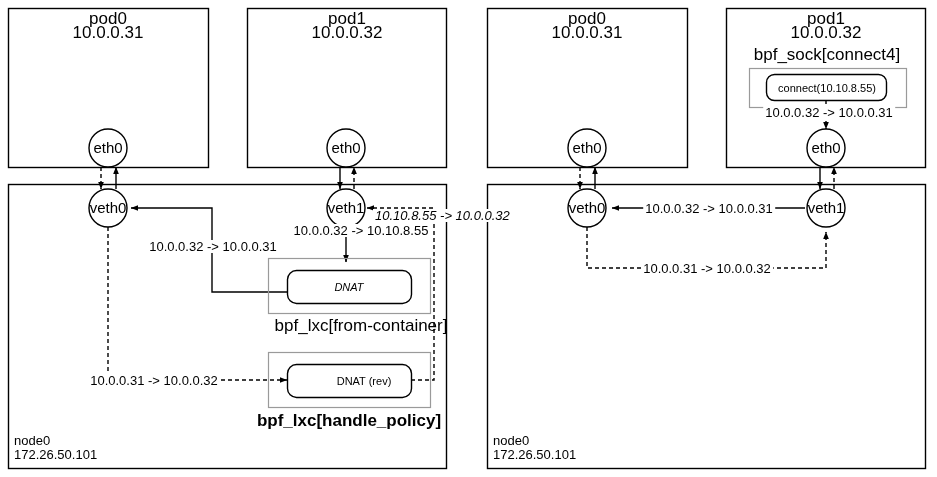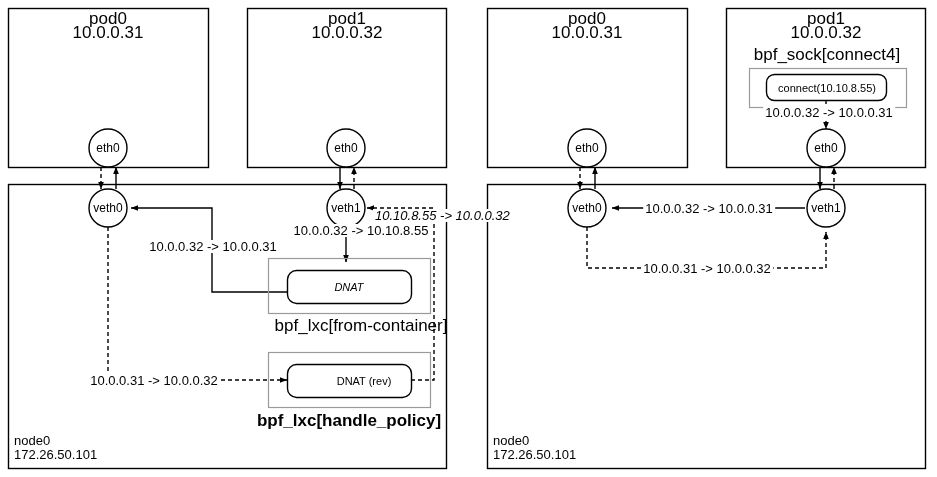--- a/index.html
+++ b/index.html
@@ -29,21 +29,21 @@
     font-size: 13px;
     line-height: 13px;
     color: #000;
     white-space: nowrap;
     background: #ffffff;
     padding: 0 2px;
   }
   .ctr { transform: translateX(-50%); text-align: center; }
   .circ-lbl {
     position: absolute;
-    font-size: 12px;
+    font-size: 15px;
     line-height: 12px;
     transform: translate(-50%, -50%);
     text-align: right;
     white-space: nowrap;
   }
   .title2 {
     position: absolute;
     font-size: 17px;
     line-height: 14px;
     text-align: center;

